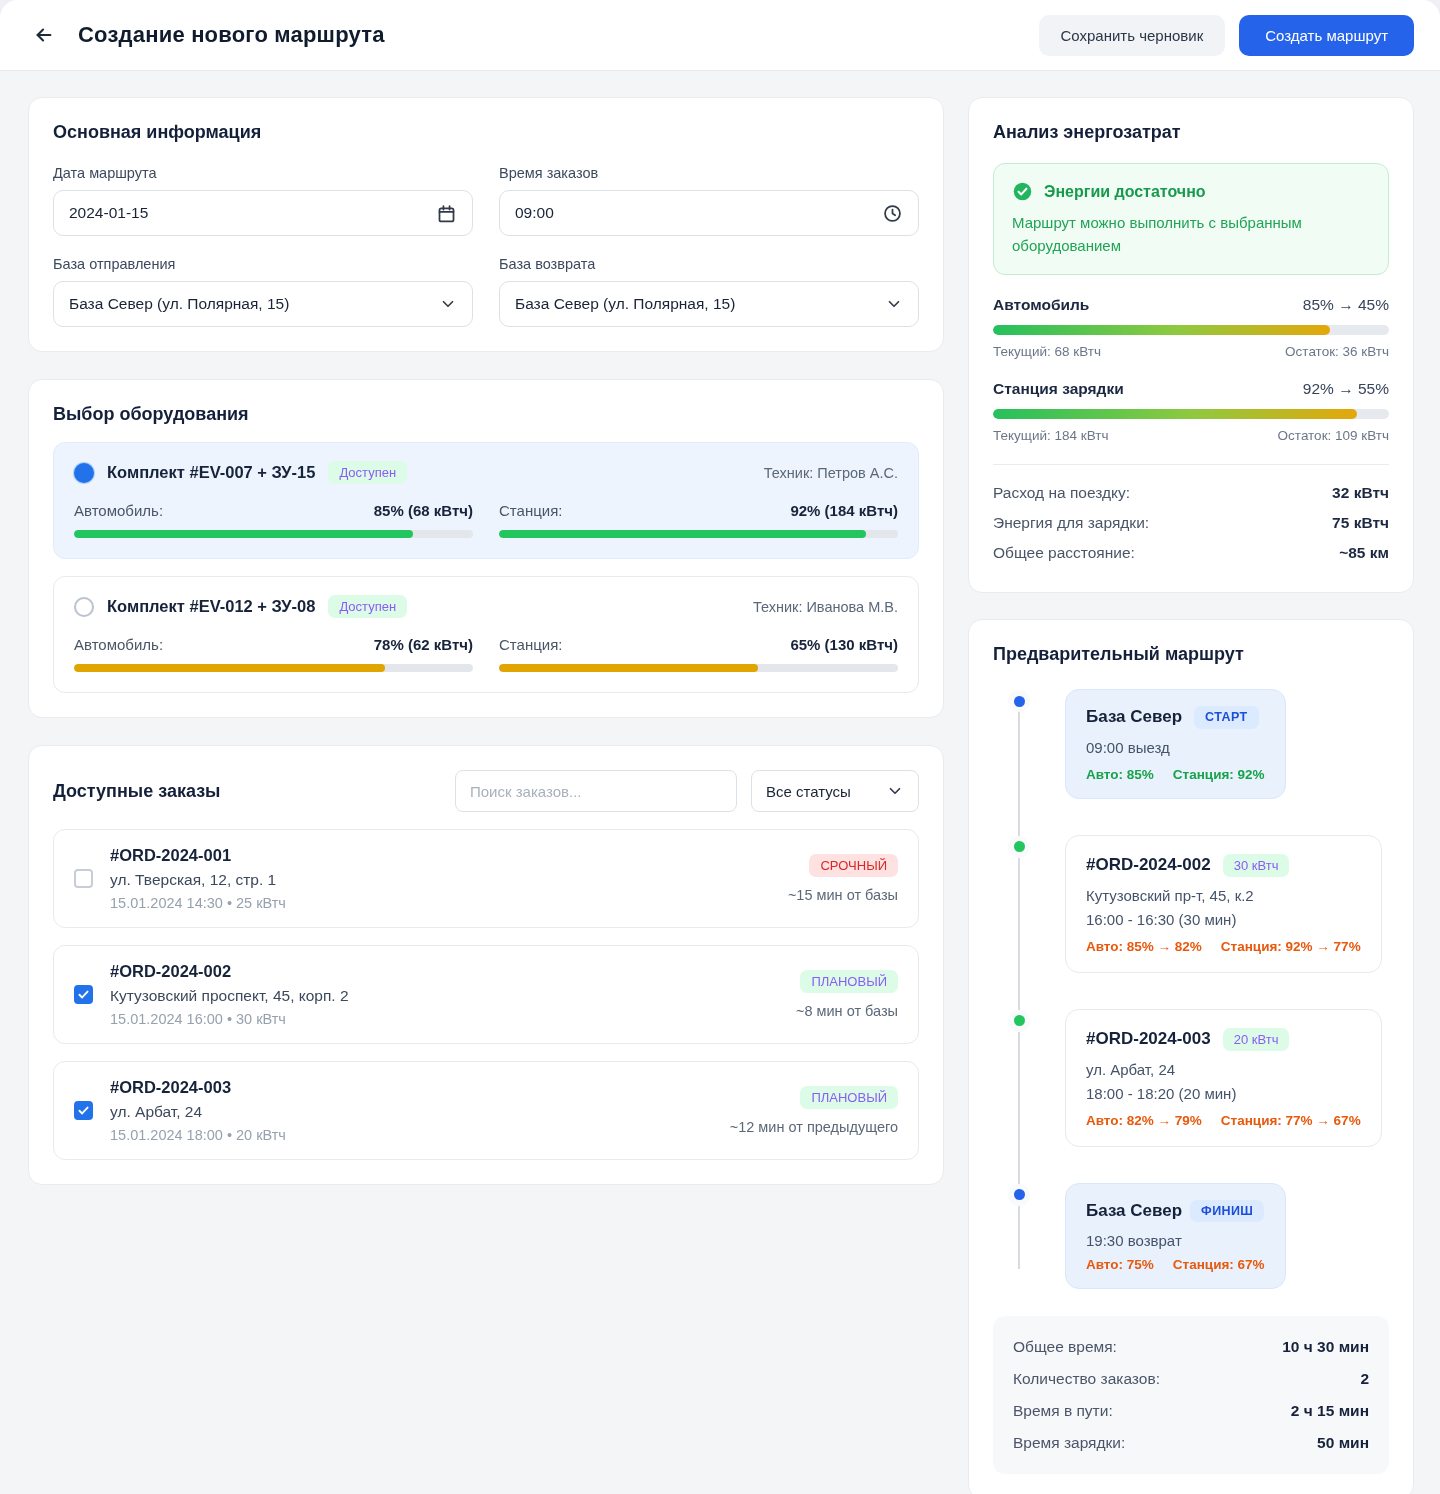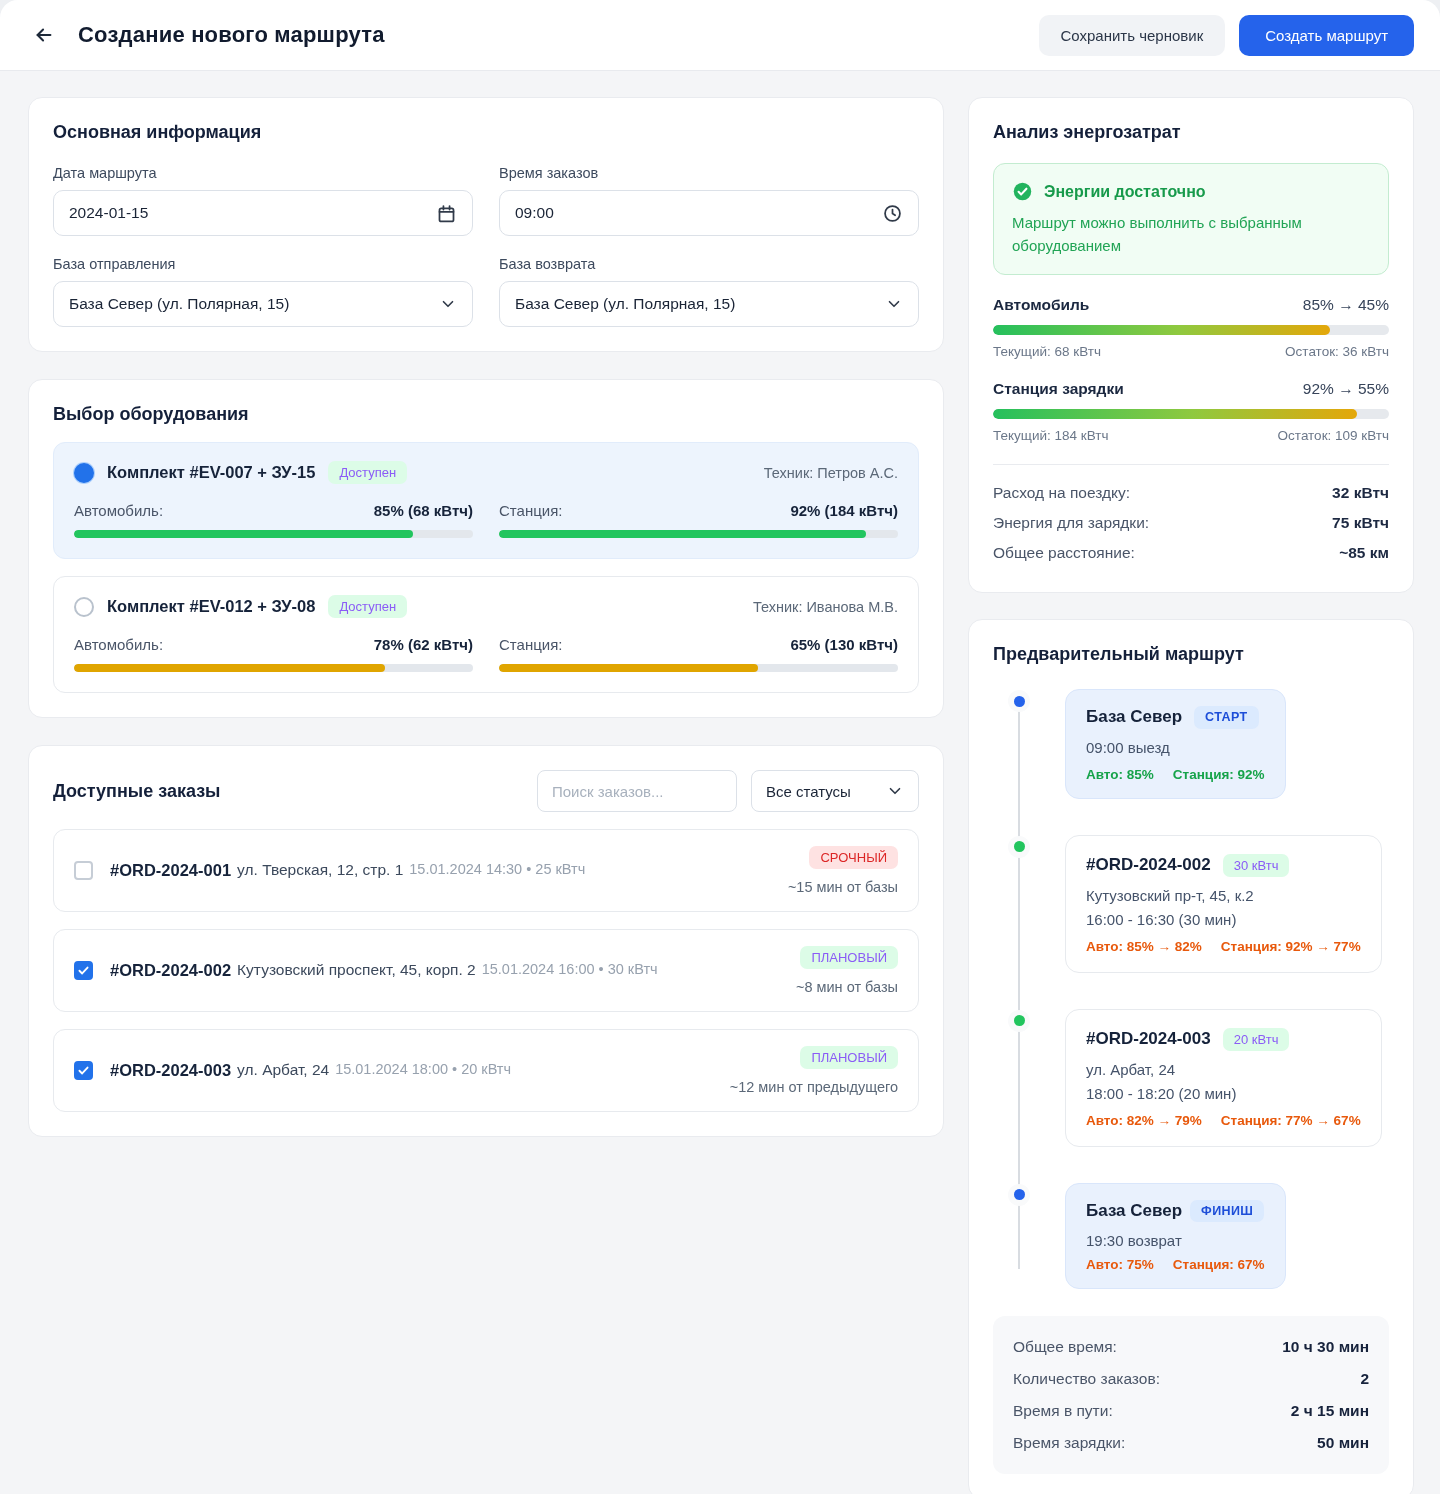--- a/index.html
+++ b/index.html
@@ -65,30 +65,30 @@
   .meter-label { color:#4a5568; }
   .meter-value { font-weight:700; color:#16233a; }
   .bar { height:8px; border-radius:4px; background:#e3e7ec; margin-top:11px; overflow:hidden; }
   .bar-fill { height:100%; border-radius:4px; }
   .fill-green { background:#22c55e; }
   .fill-amber { background:#e0a500; }
 
   
   .orders-head { display:flex; align-items:center; gap:14px;justify-content:center; }
   .orders-head .card-title { margin-right:auto; }
-  .search-box { width:200px; height:42px; border:1px solid #dce1e8; border-radius:8px; padding:0 14px; display:flex; align-items:center; }
+  .search-box { width:282px; height:42px; border:1px solid #dce1e8; border-radius:8px; padding:0 14px; display:flex; align-items:center; }
   .search-box input { border:none; outline:none; width:100%; font-family:inherit; font-size:15px; color:#1a2436; background:transparent; }
   .search-box input::placeholder { color:#a8b1bd; }
   .status-select { width:168px; height:42px; border:1px solid #dce1e8; border-radius:8px; padding:0 14px; display:flex; align-items:center; justify-content:space-between; font-size:15px; color:#1a2436; cursor:pointer; background:#fff; }
   .order-item { border:1px solid #e7eaee; border-radius:12px; padding:16px 20px; margin-top:17px; display:flex; align-items:center; gap:17px; background:#fff; }
   .checkbox { width:19px; height:19px; border:2px solid #c6cdd6; border-radius:4px; background:#fff; flex:none; display:flex; align-items:center; justify-content:center; cursor:pointer; }
   .checkbox svg { display:none; }
   .checkbox.checked { background:#2272ea; border-color:#2272ea; }
   .checkbox.checked svg { display:block; }
-  .order-main { flex:1; display:flex; gap:6px; }
+  .order-main { flex:1; display:flex; flex-direction:column; gap:6px; }
   .order-id { font-size:16.5px; font-weight:700; color:#16233a; }
   .order-address { font-size:15.5px; color:#3c495c; }
   .order-meta { font-size:14.5px; color:#97a1ae; }
   .order-side { display:flex; flex-direction:column; align-items:flex-end; gap:10px; }
   .order-distance { font-size:14.5px; color:#5b6878; }
 
   
   .energy-alert { background:#f1fdf4; border:1px solid #c3ecd0; border-radius:12px; padding:17px 18px; margin-top:20px; }
   .alert-head { display:flex; align-items:center; gap:11px; }
   .alert-title { font-size:16px; font-weight:600; color:#179a4b; }

